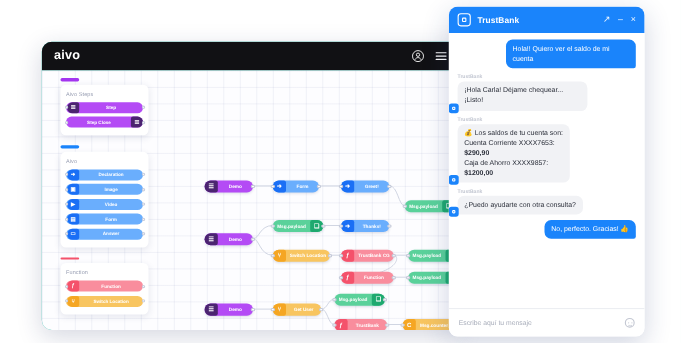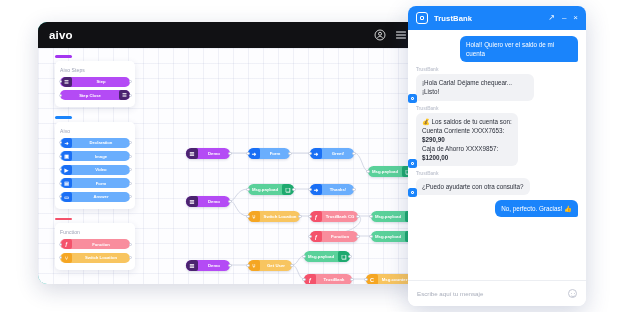--- a/index.html
+++ b/index.html
@@ -6,21 +6,21 @@
   html, body {
     width: 619px; height: 312px;
     background: #ffffff;
     font-family: "Liberation Sans", sans-serif;
     overflow: hidden;
   }
 
   
   #app-window {
     position: absolute;
-    left: 38px; top: 22px;
+    left: 38px; top: 38px;
     width: 380px; height: 262px;
     background: #14b8a6;
     border-radius: 9px;
     box-shadow: 0 6px 22px rgba(30,40,90,.18);
     overflow: hidden;
   }
   #app-header {
     height: 26px;
     background: #111114;
     display: flex; align-items: center;

